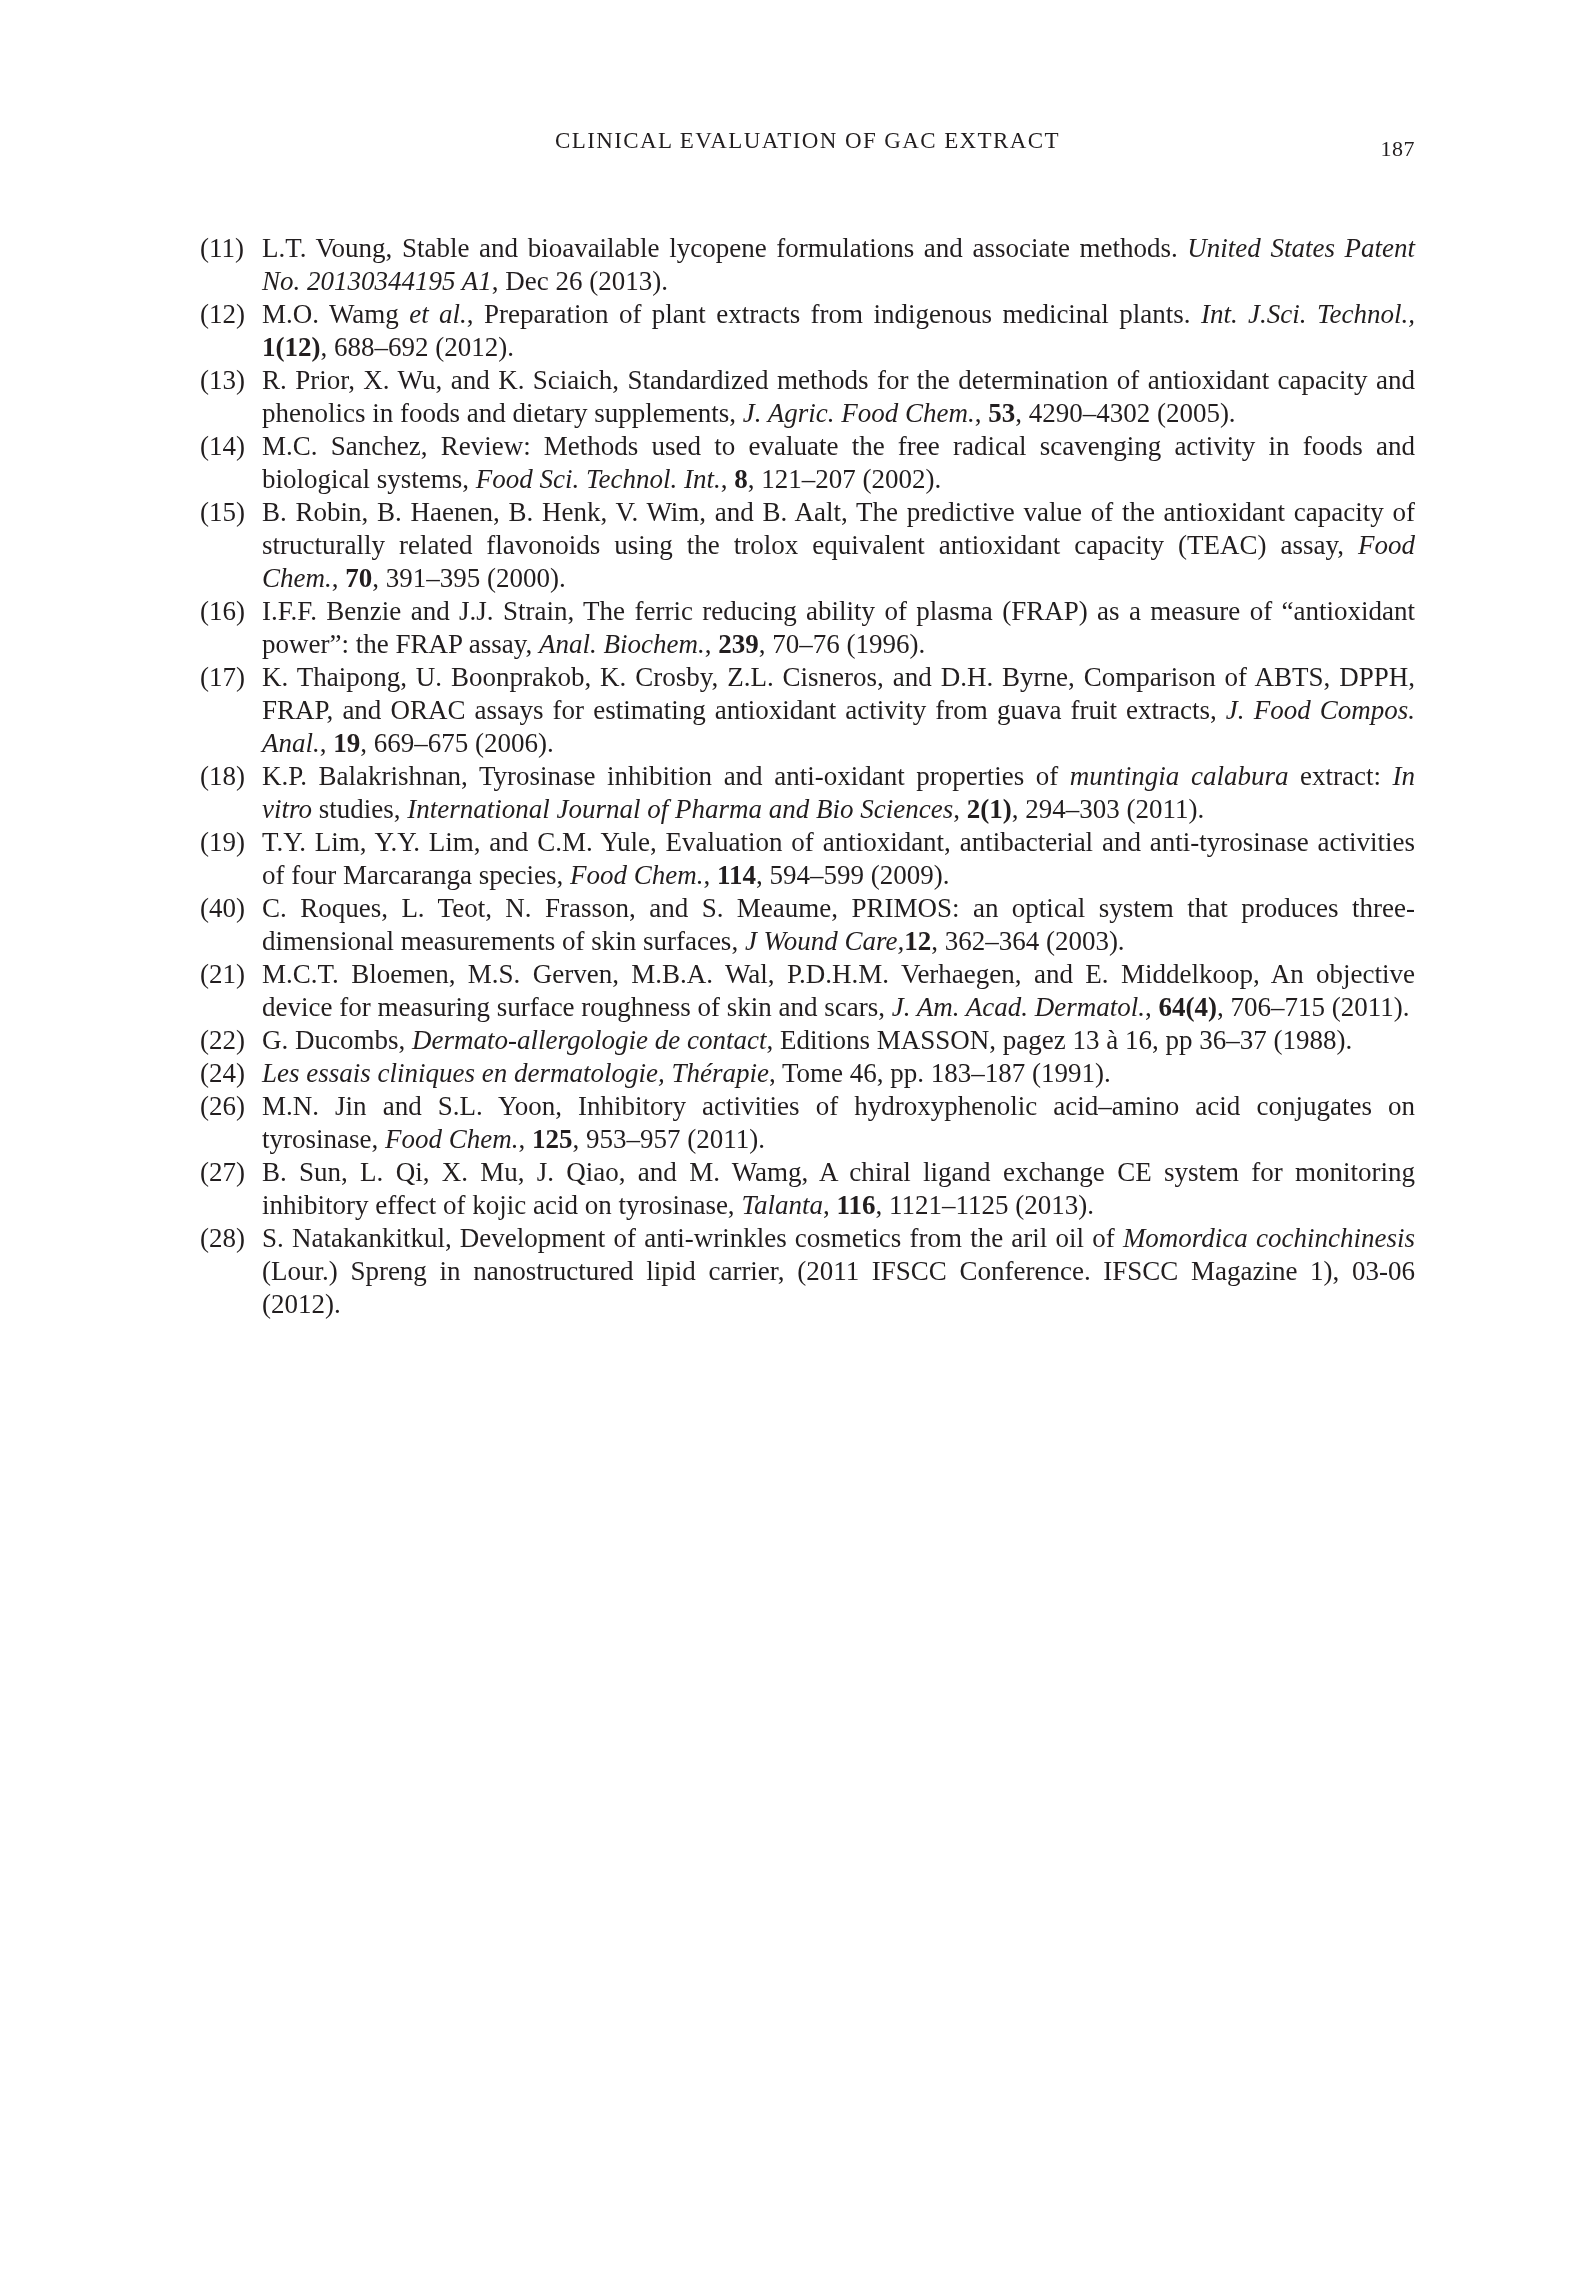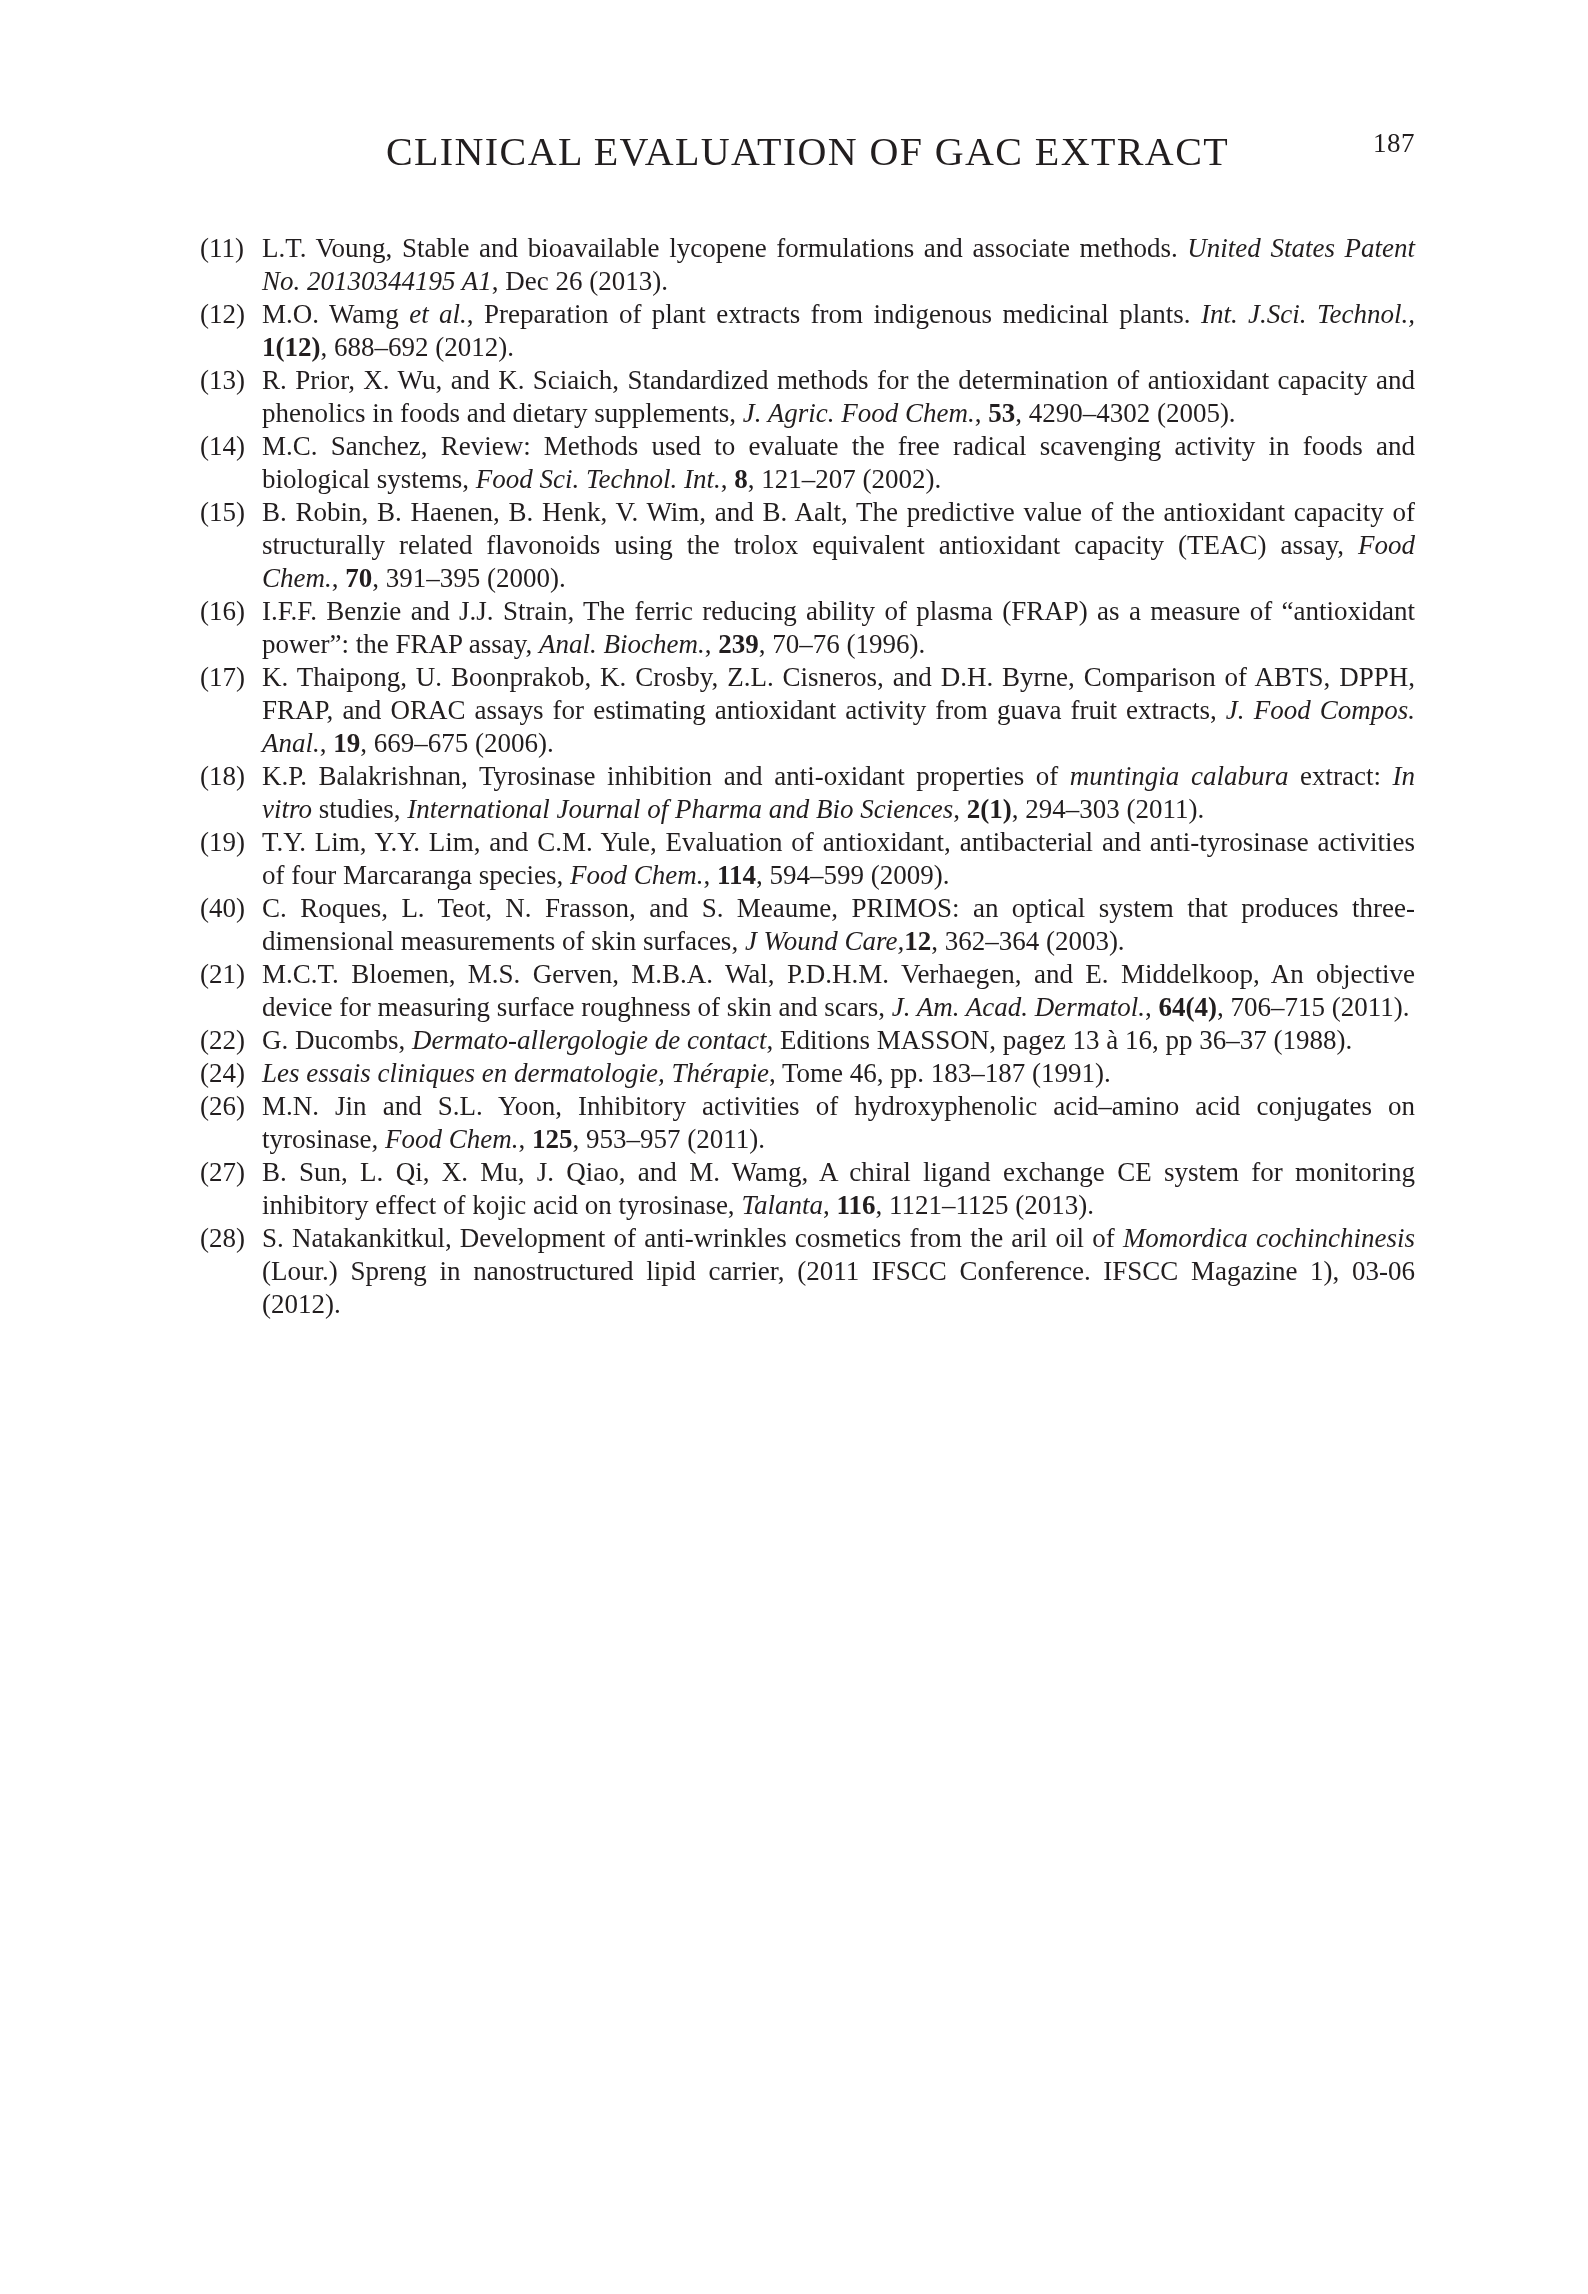--- a/index.html
+++ b/index.html
@@ -19,31 +19,31 @@
   .running-head {
     position: absolute;
     top: 128px;
     left: 200px;
     right: 174px;
     height: 41px;
   }
   .running-head .title {
     display: block;
     text-align: center;
-    font-size: 40px;
+    font-size: 23px;
     font-weight: normal;
     letter-spacing: 1.4px;
     margin: 0;
     white-space: nowrap;
   }
   .running-head .pagenum {
     position: absolute;
-    top: 0;
+    top: 8px;
     right: 0;
-    font-size: 27px;
+    font-size: 22px;
     letter-spacing: 0.5px;
   }
   ol.refs {
     position: absolute;
     top: 232px;
     left: 200px;
     right: 174px;
     margin: 0;
     padding: 0;
     list-style: none;

